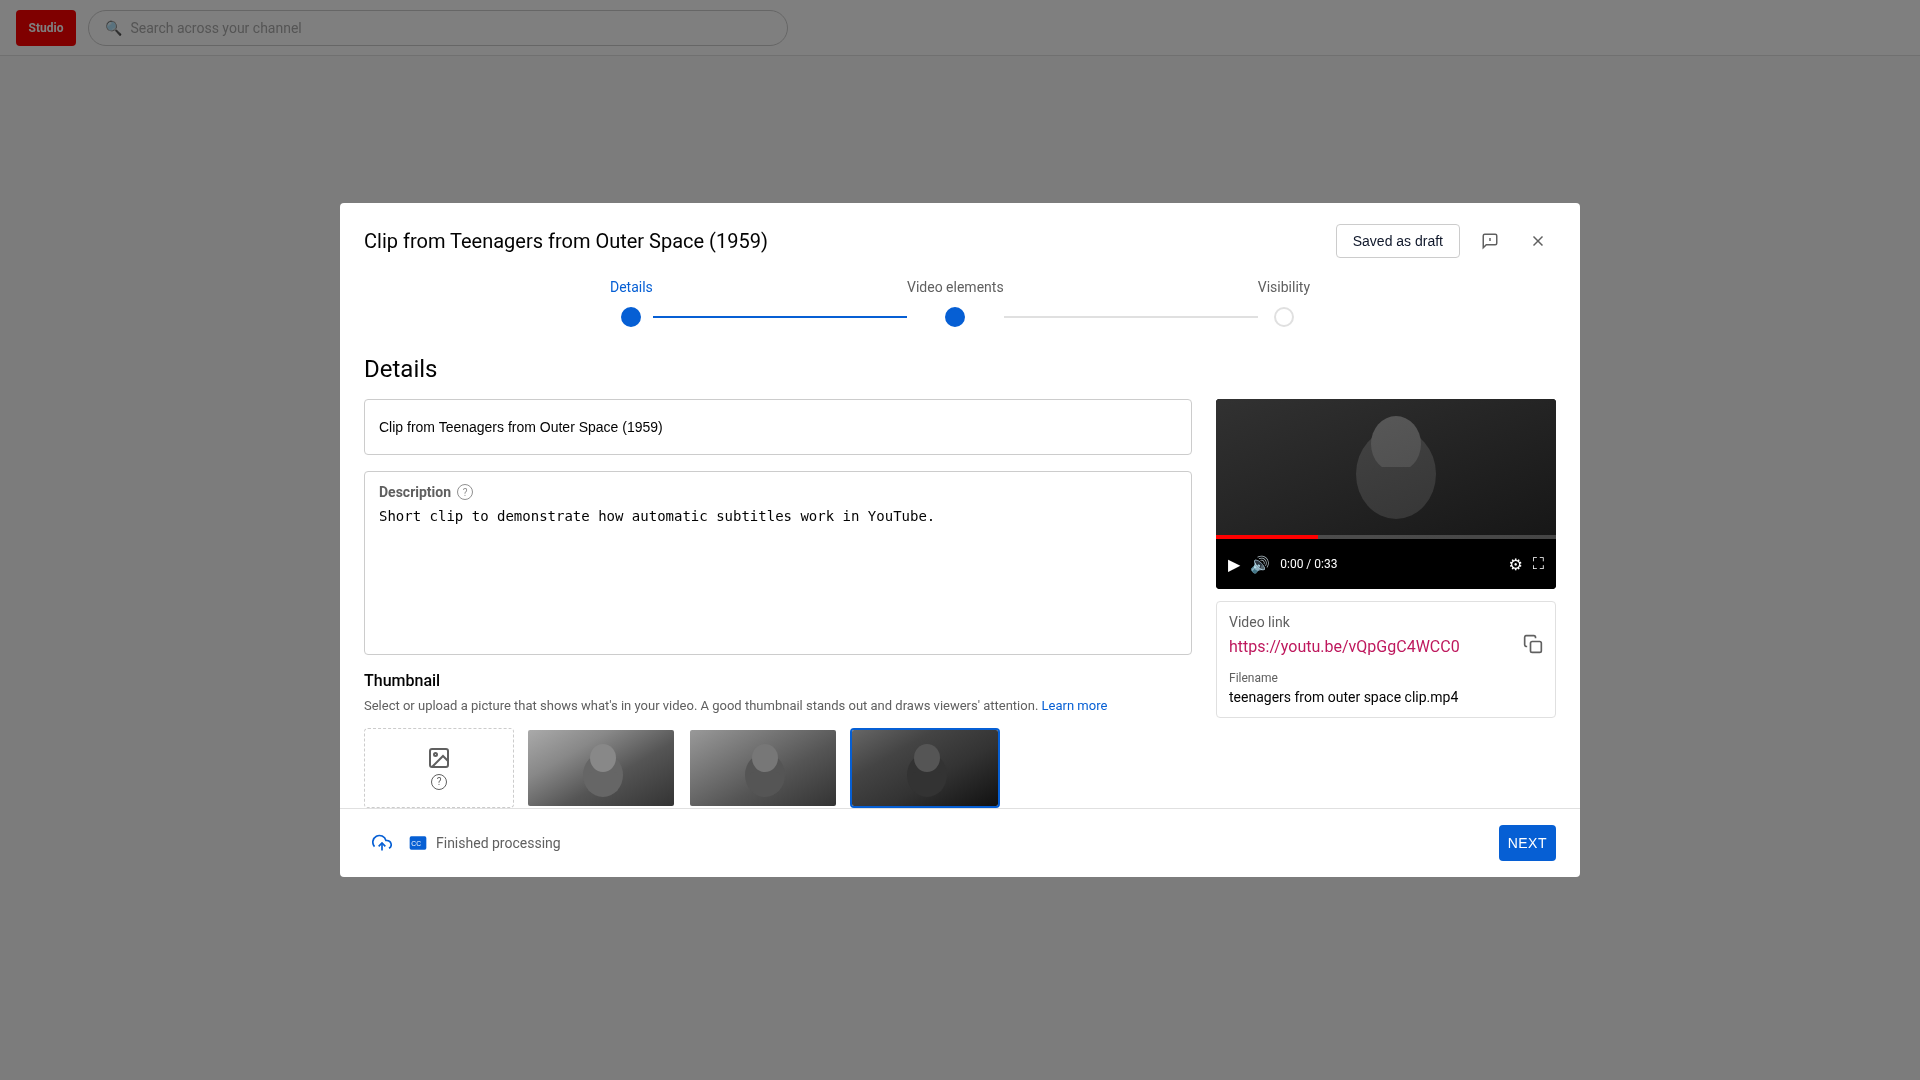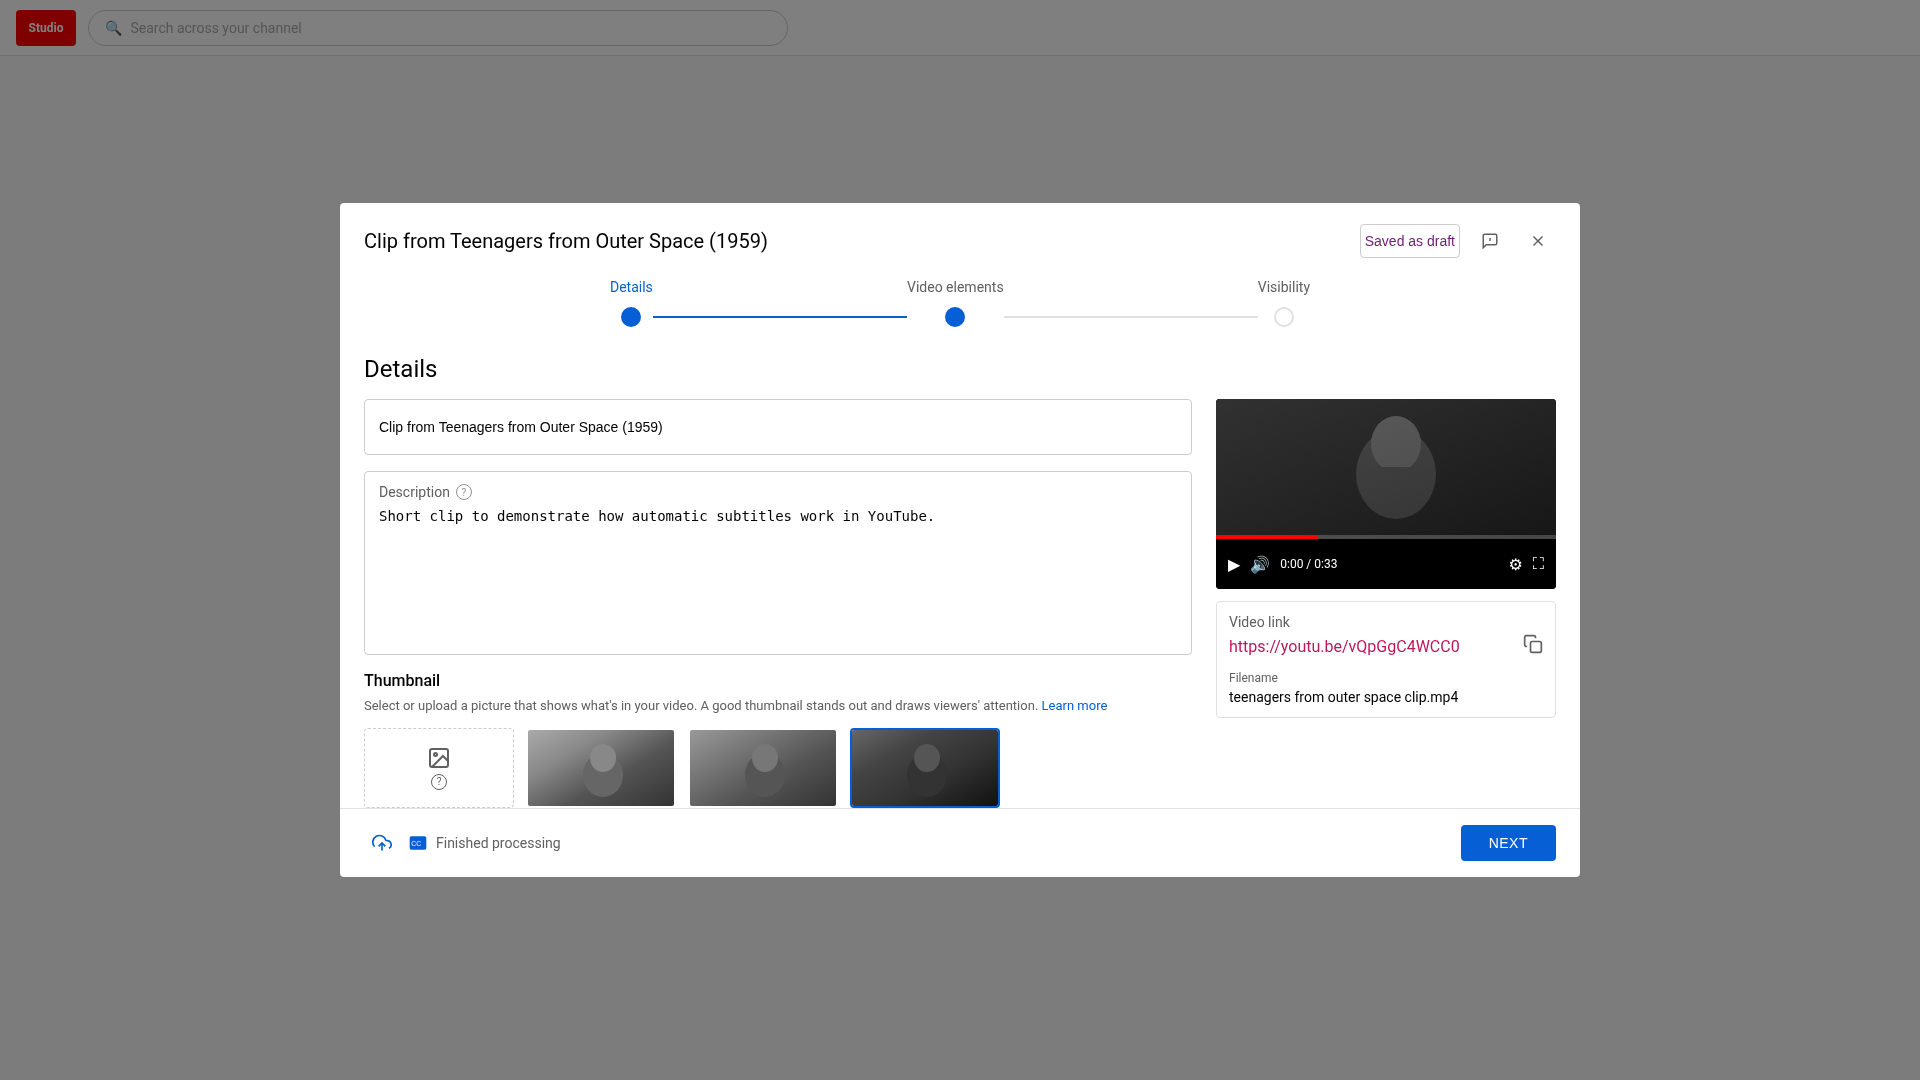--- a/index.html
+++ b/index.html
@@ -98,23 +98,23 @@
     .dialog-header-actions {
       display: flex;
       align-items: center;
       gap: 12px;
     }
 
     .saved-draft-btn {
       border: 1px solid #ccc;
       background: #fff;
       border-radius: 4px;
-      padding: 8px 4px;
-      font-size: 14px;
-      color: #701a75;
+      padding: 8px 16px;
+      font-size: 14px;
+      color: #0f172a;
       cursor: pointer;
     }
 
     .icon-btn {
       width: 36px;
       height: 36px;
       border: none;
       background: transparent;
       cursor: pointer;
       display: flex;
@@ -223,20 +223,21 @@
     .desc-header {
       display: flex;
       align-items: center;
       gap: 6px;
       margin-bottom: 8px;
     }
 
     .desc-label {
       font-size: 14px;
       color: #606060;
+      font-weight: bold;
     }
 
     .desc-help {
       width: 16px;
       height: 16px;
       border-radius: 50%;
       border: 1px solid #909090;
       color: #909090;
       font-size: 10px;
       display: flex;
@@ -428,21 +429,21 @@
       font-size: 14px;
       color: #606060;
       flex: 1;
     }
 
     .next-btn {
       background: #065fd4;
       color: #fff;
       border: none;
       border-radius: 4px;
-      padding: 10px 28px;
+      padding: 10px 9px;
       font-size: 14px;
       font-weight: 500;
       cursor: pointer;
       letter-spacing: 0.5px;
     }
   </style>
 </head>
 <body>
 
 <div class="bg-studio">

